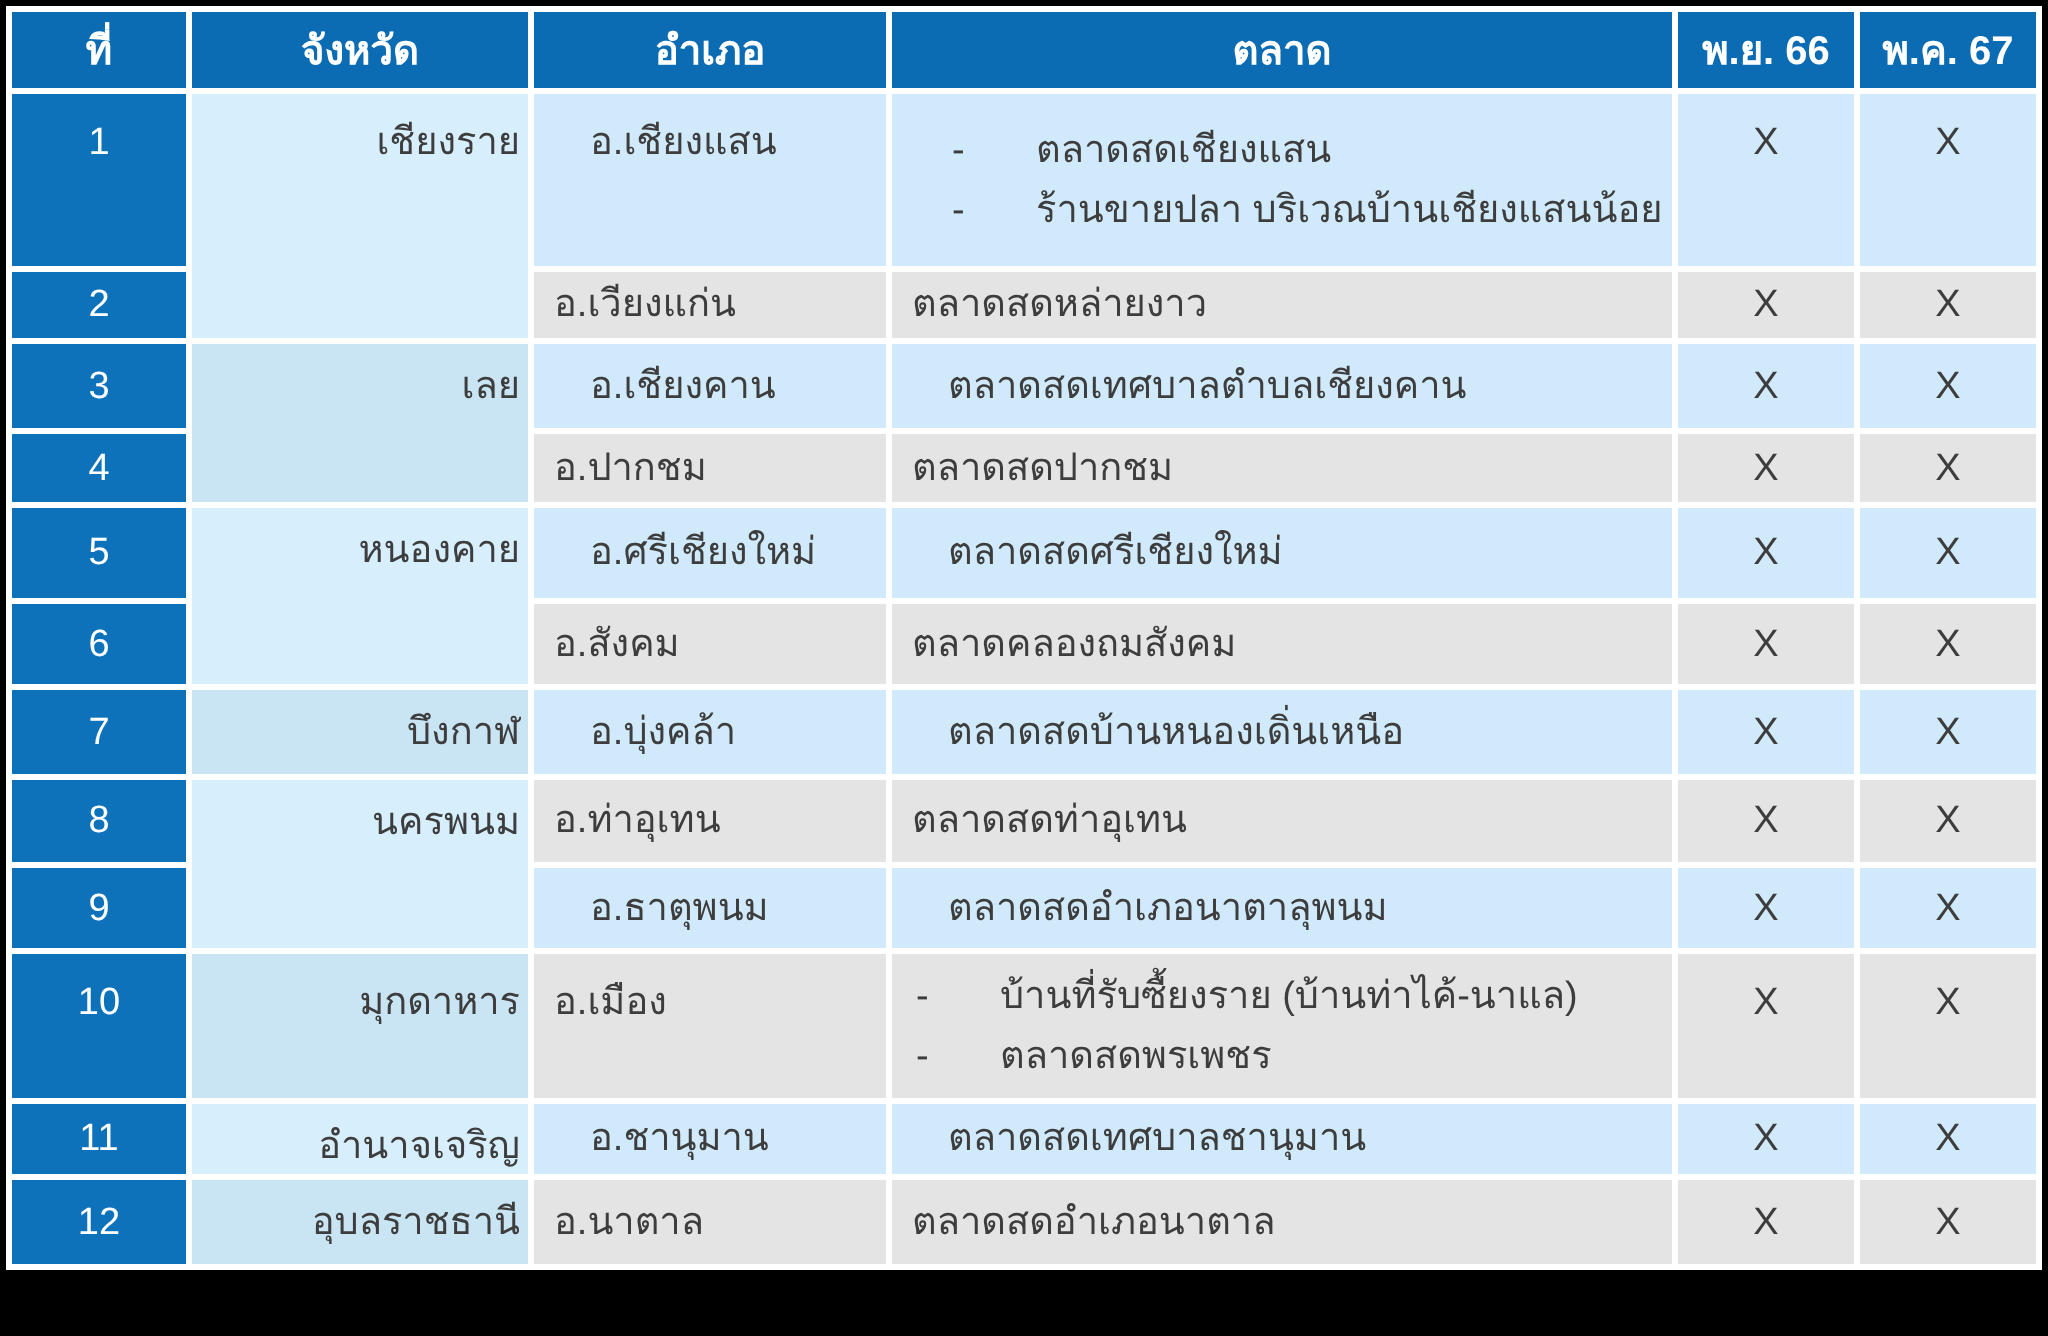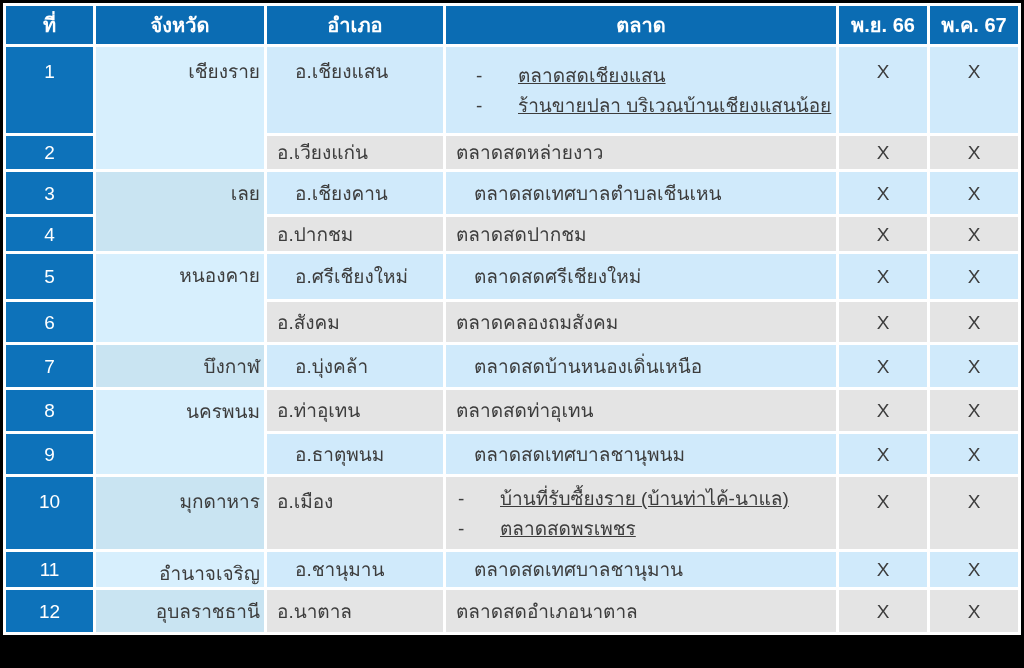--- a/index.html
+++ b/index.html
@@ -58,21 +58,21 @@
   td.prov{vertical-align:top;padding-top:10px;text-align:right;}
   td.prov.shade-light{background:var(--province-light,#d7effd);}
   td.prov.shade-muted{background:var(--province-muted,#c9e4f2);}
   td.band-blue{background:var(--band-blue,#d0eafb);padding-left:28px;}
   td.band-gray{background:var(--band-gray,#e4e4e4);}
   td.chk{text-align:center;padding:2px;}
   tr.tall td.no, tr.tall td.prov, tr.tall td.dist, tr.tall td.chk{
     vertical-align:top;
     padding-top:13px;
   }
-  tr.tall td.mkt{vertical-align:middle;text-decoration:underline;}
+  tr.tall td.mkt{vertical-align:middle;}
   .bline{margin:7px 0;white-space:nowrap;}
   .dash{display:inline-block;width:44px;padding-left:2px;box-sizing:border-box;}
 </style>
 </head>
 <body>
 
 <table>
   <colgroup>
     <col style="width:87px">
       <col style="width:168px">
@@ -109,21 +109,21 @@
     <td class="dist band-gray">อ.เวียงแก่น</td>
     <td class="mkt band-gray">ตลาดสดหล่ายงาว</td>
     <td class="chk band-gray">X</td>
     <td class="chk band-gray">X</td>
   </tr>
 
   <tr>
     <td class="no">3</td>
     <td class="prov shade-muted" rowspan="2">เลย</td>
     <td class="dist band-blue">อ.เชียงคาน</td>
-    <td class="mkt band-blue">ตลาดสดเทศบาลตำบลเชีนเหน</td>
+    <td class="mkt band-blue">ตลาดสดเทศบาลตำบลเชียงคาน</td>
     <td class="chk band-blue">X</td>
     <td class="chk band-blue">X</td>
   </tr>
 
   <tr>
     <td class="no">4</td>
     <td class="dist band-gray">อ.ปากชม</td>
     <td class="mkt band-gray">ตลาดสดปากชม</td>
     <td class="chk band-gray">X</td>
     <td class="chk band-gray">X</td>
@@ -160,21 +160,21 @@
     <td class="prov shade-light" rowspan="2">นครพนม</td>
     <td class="dist band-gray">อ.ท่าอุเทน</td>
     <td class="mkt band-gray">ตลาดสดท่าอุเทน</td>
     <td class="chk band-gray">X</td>
     <td class="chk band-gray">X</td>
   </tr>
 
   <tr>
     <td class="no">9</td>
     <td class="dist band-blue">อ.ธาตุพนม</td>
-    <td class="mkt band-blue">ตลาดสดเทศบาลชานุพนม</td>
+    <td class="mkt band-blue">ตลาดสดอำเภอนาตาลุพนม</td>
     <td class="chk band-blue">X</td>
     <td class="chk band-blue">X</td>
   </tr>
 
   <tr class="tall">
     <td class="no">10</td>
     <td class="prov shade-muted">มุกดาหาร</td>
     <td class="dist band-gray">อ.เมือง</td>
     <td class="mkt band-gray">
       <div class="bline"><span class="dash">-</span><span>บ้านที่รับซื้ยงราย (บ้านท่าไค้-นาแล)</span></div>

